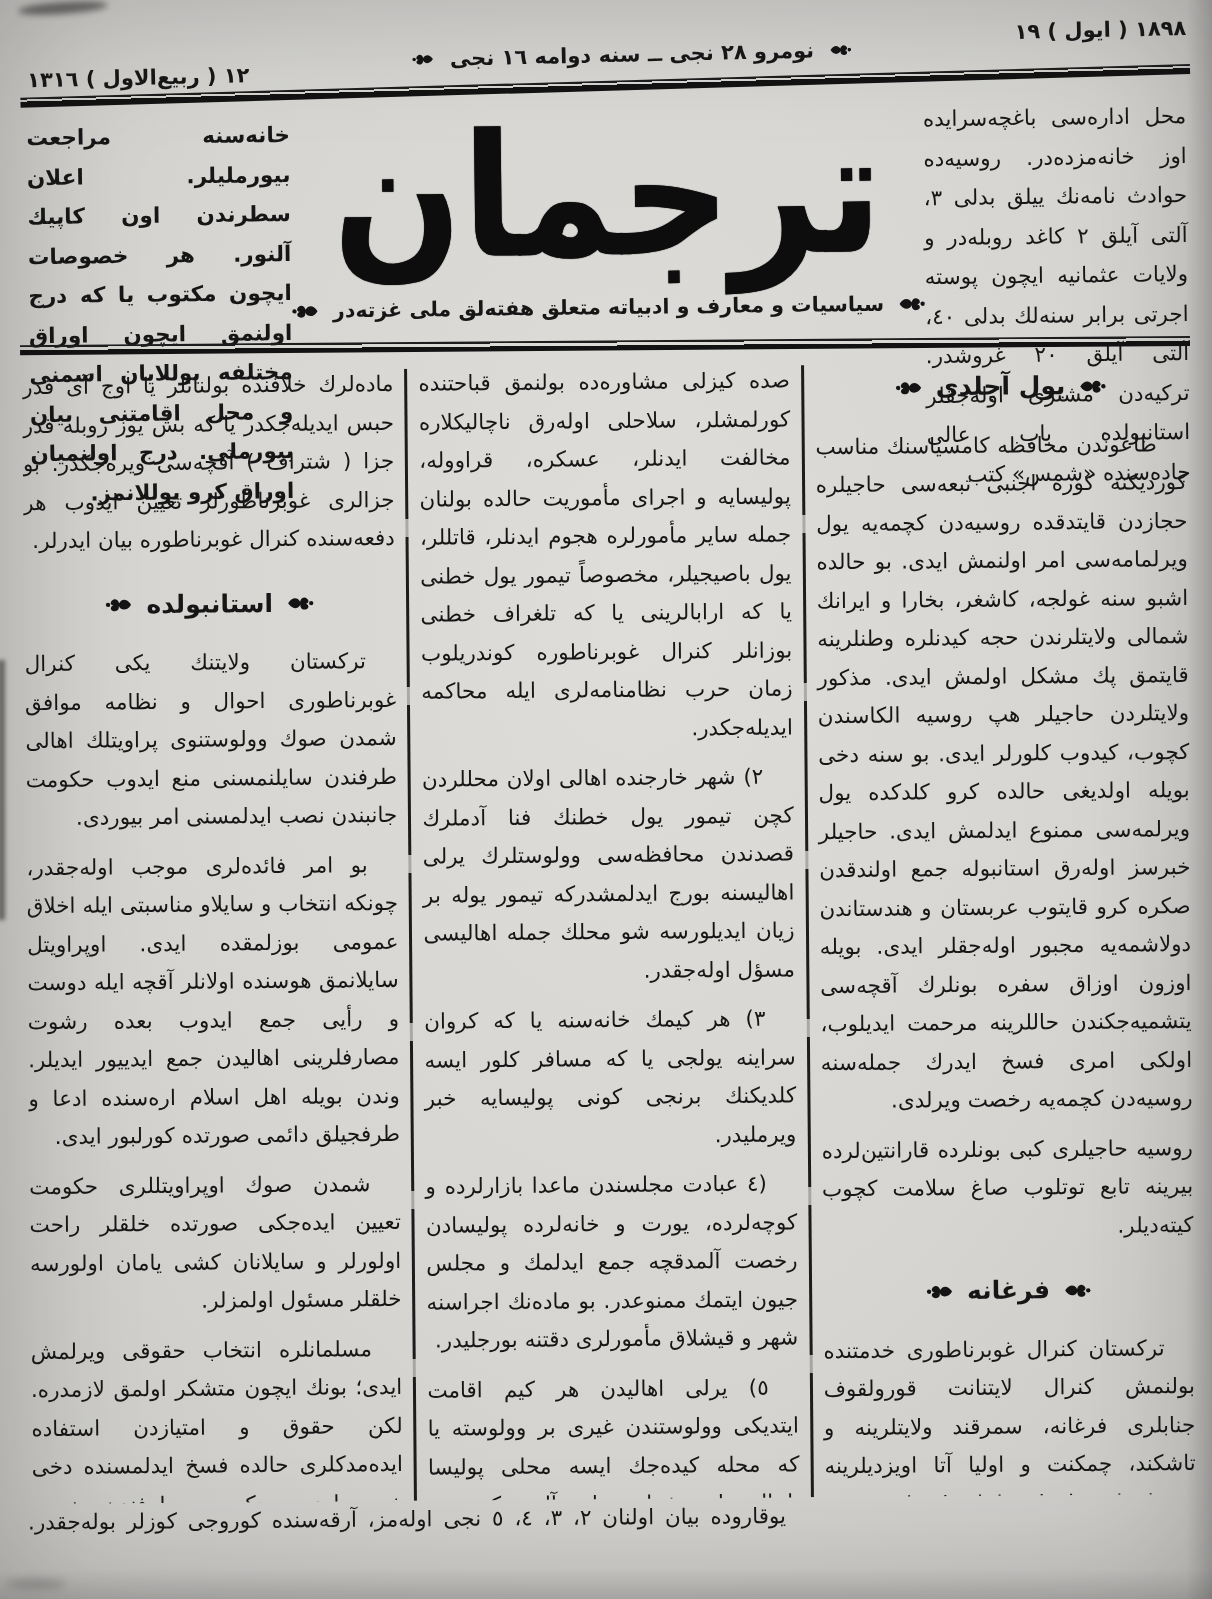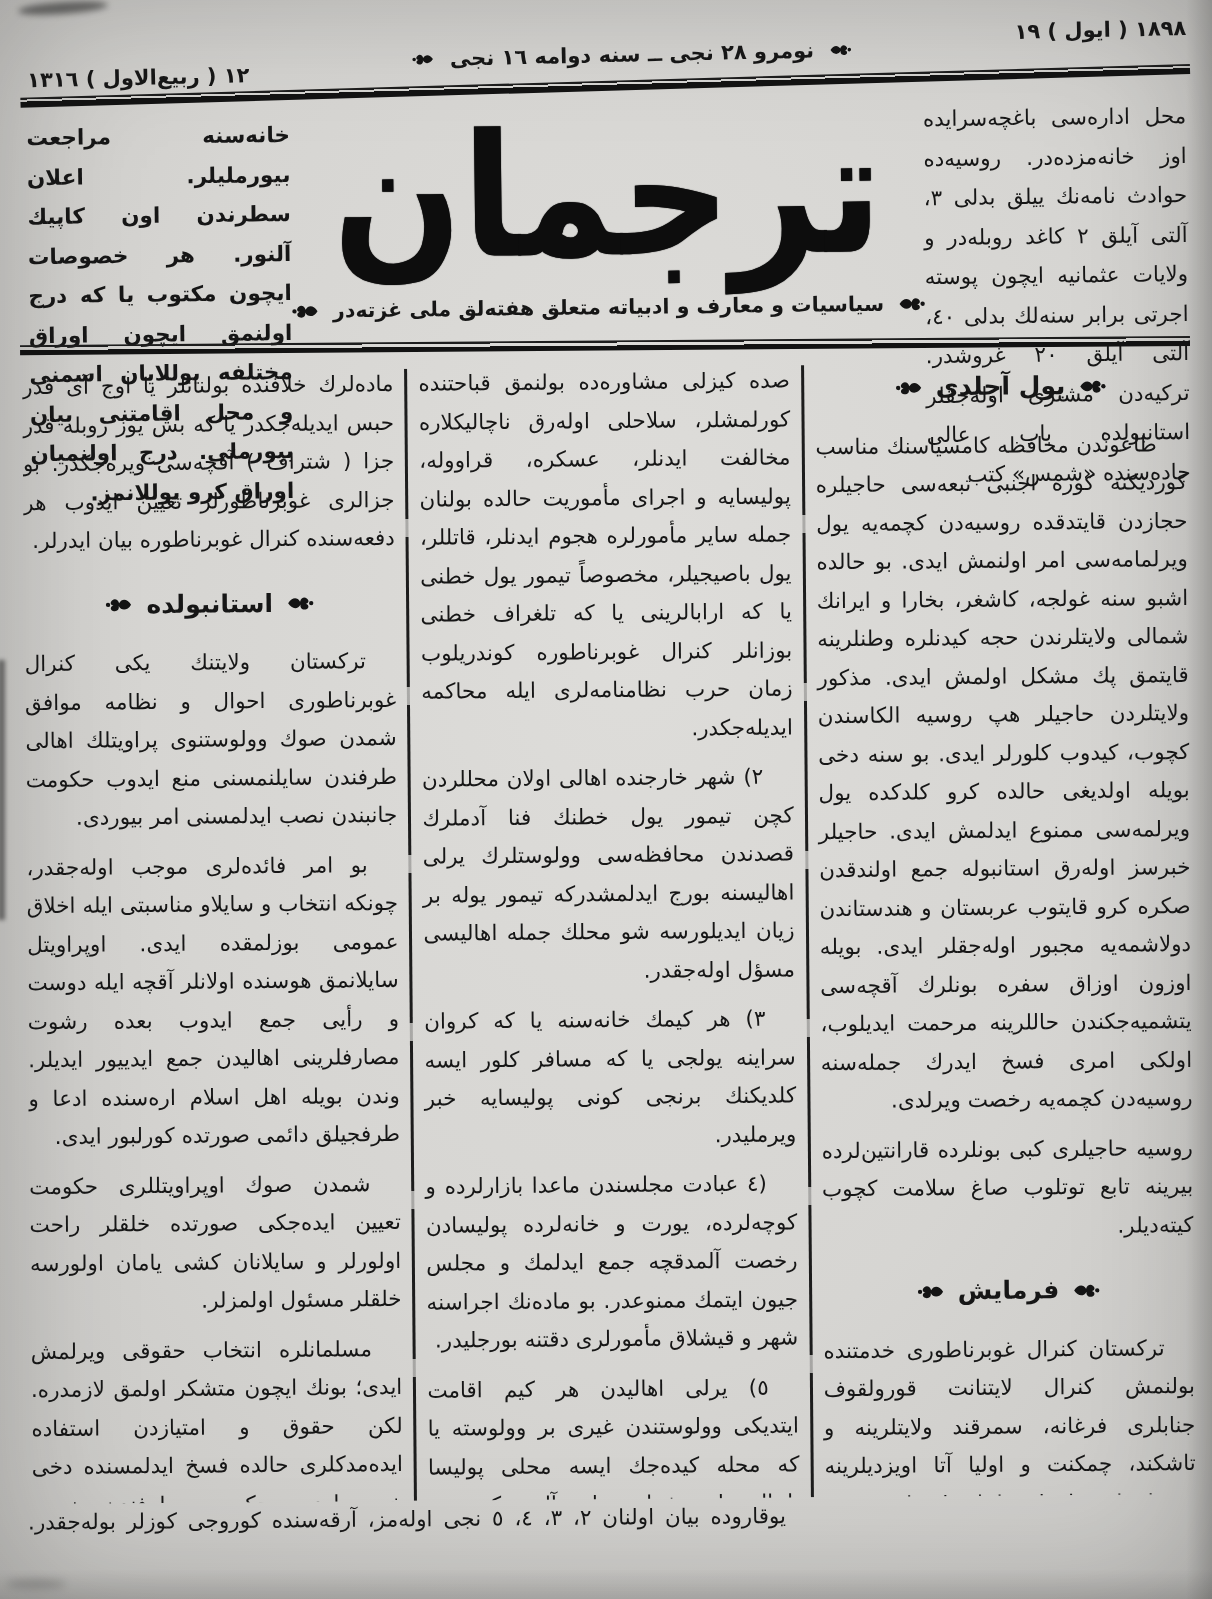--- a/index.html
+++ b/index.html
@@ -165,21 +165,21 @@
         <svg class="fleuron flip" viewBox="0 0 26 14">
             <use href="#fleuron-shape"></use>
           </svg>
       </div>
       <p class="para">طاعوندن محافظه كامسياسنك مناسب كورديكنه كوره اجنبى تبعه‌سى حاجيلره حجازدن قايتدقده روسيه‌دن كچمه‌يه يول ويرلمامه‌سى امر اولنمش ايدى. بو حالده اشبو سنه غولجه، كاشغر، بخارا و ايرانك شمالى ولايتلرندن حجه كيدنلره وطنلرينه قايتمق پك مشكل اولمش ايدى. مذكور ولايتلردن حاجيلر هپ روسيه الكاسندن كچوب، كيدوب كلورلر ايدى. بو سنه دخى بويله اولديغى حالده كرو كلدكده يول ويرلمه‌سى ممنوع ايدلمش ايدى. حاجيلر خبرسز اوله‌رق استانبوله جمع اولندقدن صكره كرو قايتوب عربستان و هندستاندن دولاشمه‌يه مجبور اوله‌جقلر ايدى. بويله اوزون اوزاق سفره بونلرك آقچه‌سى يتشميه‌جكندن حاللرينه مرحمت ايديلوب، اولكى امرى فسخ ايدرك جمله‌سنه روسيه‌دن كچمه‌يه رخصت ويرلدى.</p>
       <p class="para-cont">روسيه حاجيلرى كبى بونلرده قارانتين‌لرده بيرينه تابع توتلوب صاغ سلامت كچوب كيته‌ديلر.</p>
       <div class="headline">
         <svg class="fleuron" viewBox="0 0 26 14">
             <use href="#fleuron-shape"></use>
           </svg>
-        <span>فرمايش</span>
+        <span>فرغانه</span>
         <svg class="fleuron flip" viewBox="0 0 26 14">
             <use href="#fleuron-shape"></use>
           </svg>
       </div>
       <p class="para">تركستان كنرال غوبرناطورى خدمتنده بولنمش كنرال لايتنانت قورولقوف جنابلرى فرغانه، سمرقند ولايتلرينه و تاشكند، چمكنت و اوليا آتا اويزديلرينه تيوشلى اشبو امرلرى اعلان ايتديلر:</p>
 
     </section>
 
     <div class="vrule"></div>
 

